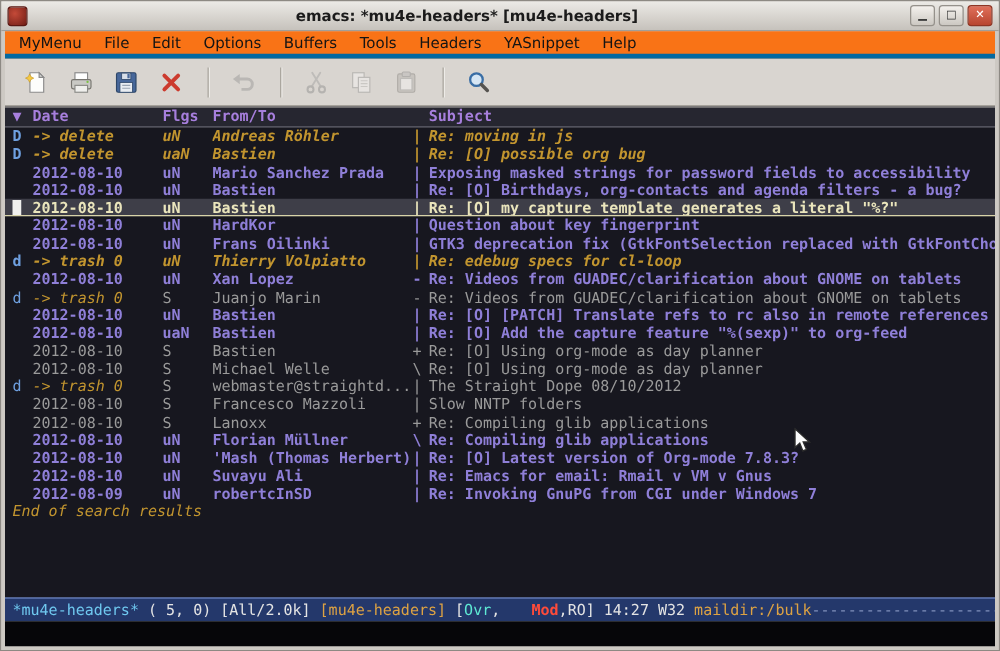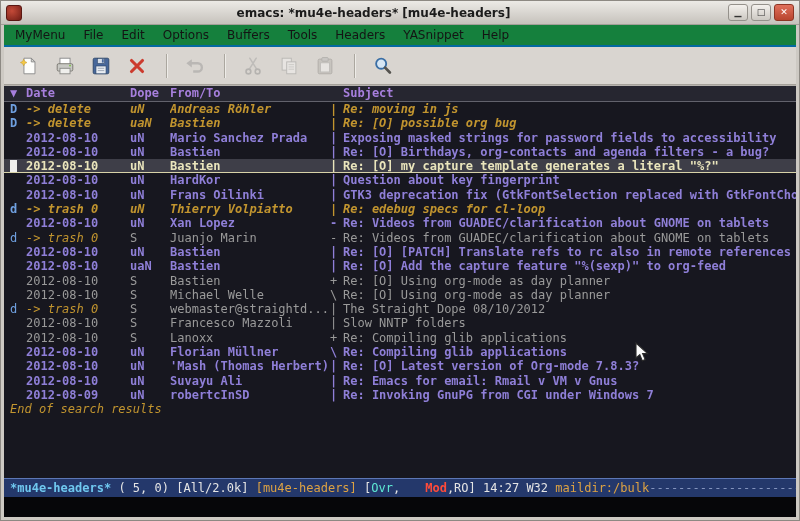--- a/index.html
+++ b/index.html
@@ -17,22 +17,22 @@
   .title-text { flex:1; text-align:center; font-weight:bold; font-size:12px; color:#1b1b1b;
                 white-space:nowrap; overflow:hidden; }
   .win-btn { width:20px; height:17px; margin-left:3px; border:1px solid #95918b; border-radius:3px;
              background:linear-gradient(#f4f1ed,#ccc8c2); font-size:9px; line-height:15px; text-align:center;
              color:#333; flex:0 0 auto; }
   .win-btn.close { background:linear-gradient(#e0705b,#b8452f); color:#fff; border-color:#8e3524; }
 
   .inner { flex:1; display:flex; flex-direction:column; padding:0 3px 3px 3px; background:#cdc9c3; min-height:0; }
 
   
-  .menubar { height:22px; background:#15803d; display:flex; align-items:center; padding:0 2px;
-             font-size:12px; color:#141414; border-bottom:2px solid #0369a1; flex:0 0 auto;text-align:right; }
+  .menubar { height:22px; background:#f97316; display:flex; align-items:center; padding:0 2px;
+             font-size:12px; color:#141414; border-bottom:4px solid #0369a1; flex:0 0 auto;text-align:right; }
   .menu-item { padding:2px 9px; white-space:nowrap; }
 
   
   .toolbar { height:38px; background:#d9d5d0; border-bottom:1px solid #a5a19a; display:flex;
              align-items:center; padding:0 8px; flex:0 0 auto; }
   .tb { width:33px; height:30px; border:none; background:transparent; display:flex; align-items:center;
         justify-content:center; margin-right:3px; }
   .tb.disabled svg { opacity:.4; filter:grayscale(.9); }
   .tb-sep { width:2px; height:24px; border-left:1px solid #aba79f; border-right:1px solid #eeece8;
             margin:0 10px; flex:0 0 auto; }
@@ -62,21 +62,21 @@
   .face-highlight .cell-mark::after { content:''; position:absolute; left:6px; top:1px;
                     width:7px; height:12px; background:#f0f0ee; }
 
   .footer-line { color:#c2952f; font-weight:normal; font-style:italic; padding-left:6px;
                  height:14.3px; line-height:14.3px; white-space:pre; }
 
   
   .modeline { height:19px; background:#24386b; border-top:1px solid #5d77b5; flex:0 0 auto;
               font-family:"DejaVu Sans Mono", monospace; font-size:12px; line-height:18px;
               padding:0 6px; white-space:pre; overflow:hidden; color:#e4e4e4; }
-  .ml-buffer { color:#6fc8ef; font-weight:bold;margin-top:44px; }
+  .ml-buffer { color:#6fc8ef; font-weight:normal;margin-top:44px; }
   .ml-plain  { color:#e4e4e4; }
   .ml-mode   { color:#dda243; }
   .ml-cyan   { color:#5eead4; }
   .ml-red    { color:#ff4b3a; font-weight:bold;margin-left:25px; }
   .ml-folder { color:#dda243; }
   .ml-dashes { color:#8393bd; }
 
   
   .echo { height:20px; background:#060609; flex:0 0 auto; }
 
@@ -185,21 +185,21 @@
           <line x1="14.3" y1="13.8" x2="19.5" y2="19" stroke="#55534f" stroke-width="3" stroke-linecap="round"></line>
         </svg>
       </button>
     </div>
 
     <div class="content">
 
       <div class="hrow headerline-bar">
         <span class="cell cell-mark">▼</span>
         <span class="cell cell-date">Date</span>
-        <span class="cell cell-flags">Dope</span>
+        <span class="cell cell-flags">Flgs</span>
         <span class="cell cell-from">From/To</span>
         <span class="cell cell-sep"></span>
         <span class="cell cell-subject">Subject</span>
       </div>
 
       <div class="rows">
           <div class="hrow face-deleted"><span class="cell cell-mark">D</span><span class="cell cell-date">-&gt; delete</span><span class="cell cell-flags">uN</span><span class="cell cell-from">Andreas Röhler</span><span class="cell cell-sep">|</span><span class="cell cell-subject">Re: moving in js</span></div>
           <div class="hrow face-deleted"><span class="cell cell-mark">D</span><span class="cell cell-date">-&gt; delete</span><span class="cell cell-flags">uaN</span><span class="cell cell-from">Bastien</span><span class="cell cell-sep">|</span><span class="cell cell-subject">Re: [O] possible org bug</span></div>
           <div class="hrow face-unread"><span class="cell cell-mark"></span><span class="cell cell-date">2012-08-10</span><span class="cell cell-flags">uN</span><span class="cell cell-from">Mario Sanchez Prada</span><span class="cell cell-sep">|</span><span class="cell cell-subject">Exposing masked strings for password fields to accessibility</span></div>
           <div class="hrow face-unread"><span class="cell cell-mark"></span><span class="cell cell-date">2012-08-10</span><span class="cell cell-flags">uN</span><span class="cell cell-from">Bastien</span><span class="cell cell-sep">|</span><span class="cell cell-subject">Re: [O] Birthdays, org-contacts and agenda filters - a bug?</span></div>

